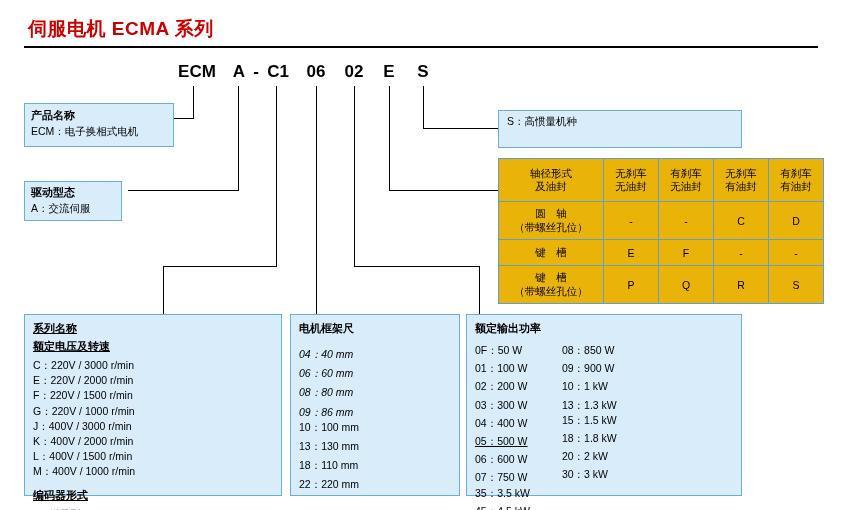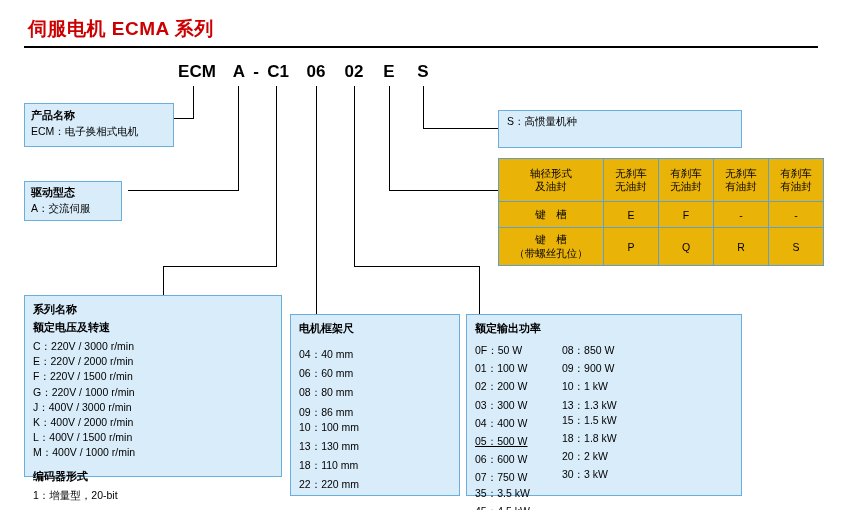--- a/index.html
+++ b/index.html
@@ -183,20 +183,32 @@
           </th>
           <th style="width:48px;">
             <div class="cellwrap">
               <div>有刹车</div>
               <div>有油封</div>
             </div>
           </th>
         </tr>
       </thead>
       <tbody>
+        <tr style="height:38px;">
+          <td>
+            <div class="cellwrap">
+              <div>圆　轴</div>
+              <div>（带螺丝孔位）</div>
+            </div>
+          </td>
+          <td>-</td>
+          <td>-</td>
+          <td>C</td>
+          <td>D</td>
+        </tr>
         <tr style="height:26px;">
           <td>
             <div class="cellwrap">
               <div>键　槽</div>
             </div>
           </td>
           <td>E</td>
           <td>F</td>
           <td>-</td>
           <td>-</td>
@@ -210,21 +222,21 @@
           </td>
           <td>P</td>
           <td>Q</td>
           <td>R</td>
           <td>S</td>
         </tr>
       </tbody>
     </table>
   </div>
 
-  <div class="abs bluebox" style="left:24px; top:295px; width:258px; height:182px;">
+  <div class="abs bluebox" style="left:24px; top:314px; width:258px; height:182px;text-decoration:underline;">
     <div class="panel-text" style="padding:6px 8px;">
       <div class="panel-title">系列名称</div>
       <div class="panel-title" style="margin-top:2px;">额定电压及转速</div>
       <div style="margin-top:3px;">
         <div class="col" style="width:122px;">
           <div class="nowrap">C：220V / 3000 r/min</div>
           <div class="nowrap">E：220V / 2000 r/min</div>
           <div class="nowrap">F：220V / 1500 r/min</div>
           <div class="nowrap">G：220V / 1000 r/min</div>
         </div>
@@ -244,21 +256,21 @@
         </div>
         
       </div>
     </div>
   </div>
 
   <div class="abs bluebox" style="left:290px; top:314px; width:170px; height:182px;">
     <div class="panel-text" style="padding:6px 8px;">
       <div class="panel-title">电机框架尺</div>
       <div style="margin-top:10px;">
-        <div class="col" style="width:76px;">
+        <div class="col" style="width:76px;font-style:italic;">
           <div class="nowrap" style="margin-bottom:4px;">04：40 mm</div>
           <div class="nowrap" style="margin-bottom:4px;">06：60 mm</div>
           <div class="nowrap" style="margin-bottom:4px;">08：80 mm</div>
           <div class="nowrap">09：86 mm</div>
         </div>
         <div class="col" style="width:78px;">
           <div class="nowrap" style="margin-bottom:4px;">10：100 mm</div>
           <div class="nowrap" style="margin-bottom:4px;">13：130 mm</div>
           <div class="nowrap" style="margin-bottom:4px;">18：110 mm</div>
           <div class="nowrap">22：220 mm</div>

